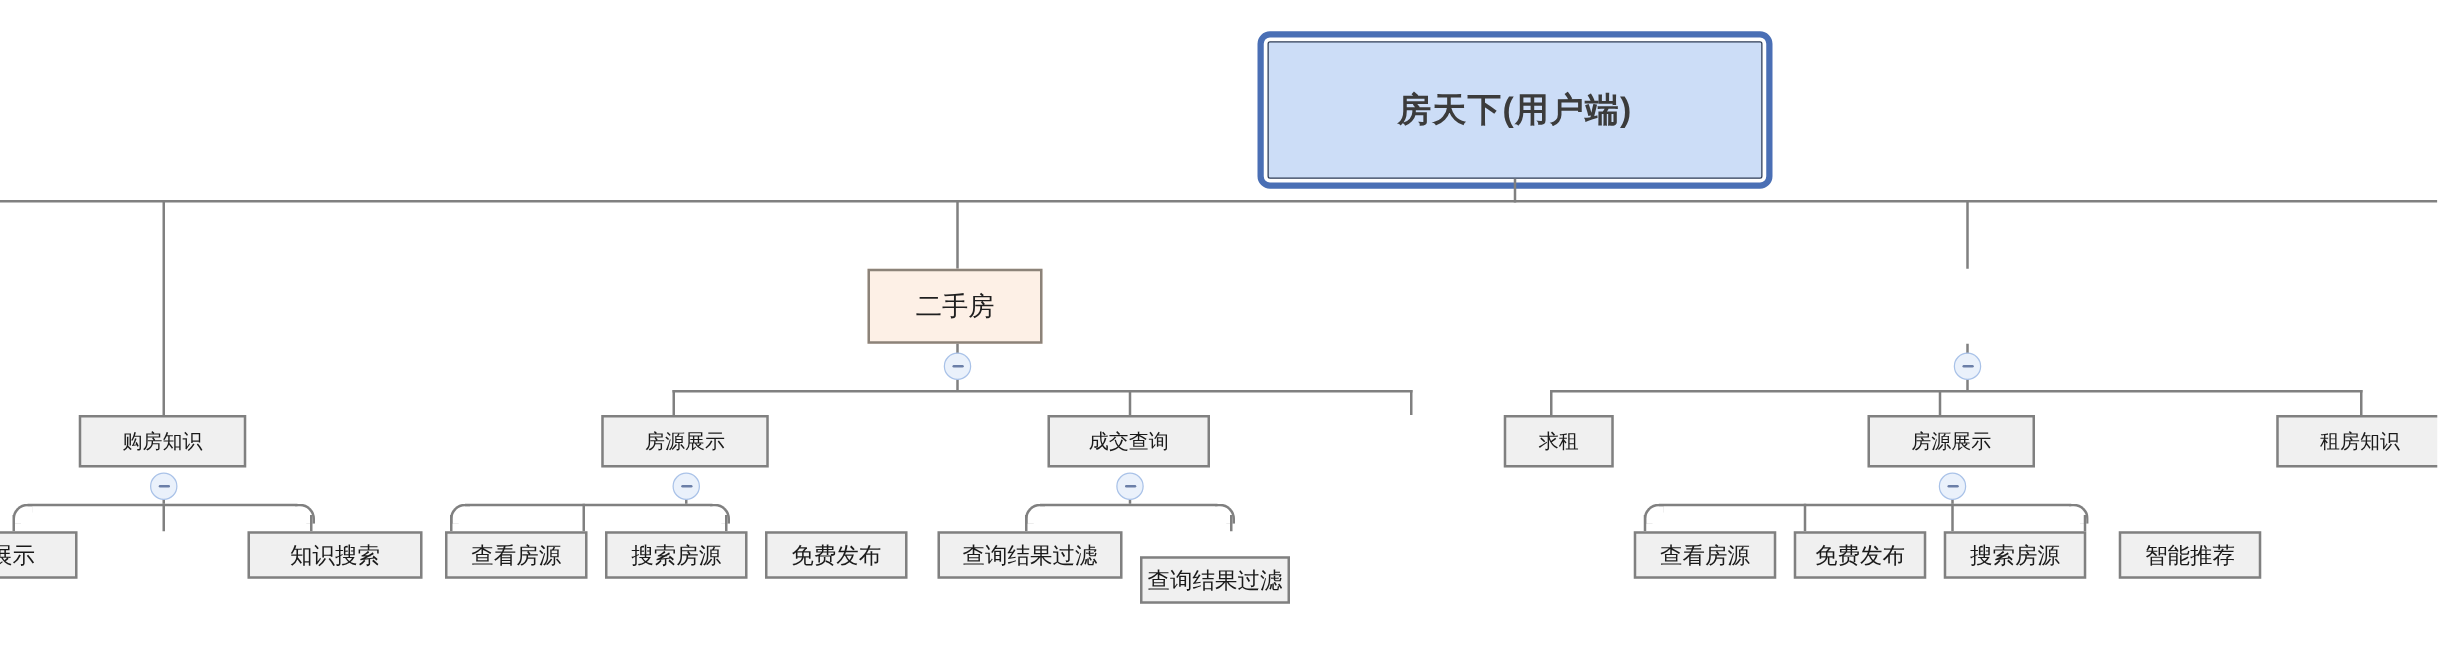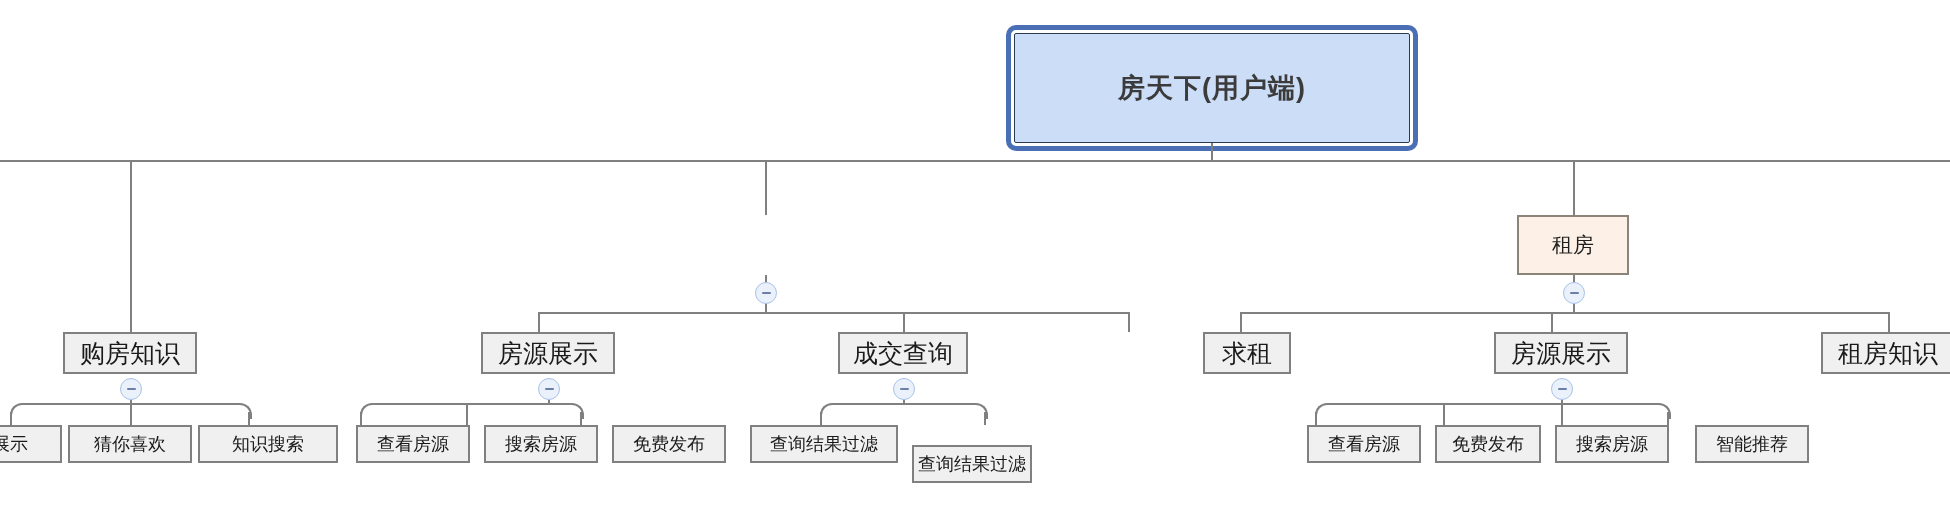--- a/index.html
+++ b/index.html
@@ -63,21 +63,21 @@
   .node.lvl2 {
     background: #fdf0e6;
     border: 2px solid #8c8379;
     font-size: 21px;
     color: #1f1f1f;
   }
 
   .node.lvl3 {
     background: #f0f0f0;
     border: 2px solid #808080;
-    font-size: 25px;
+    font-size: 16px;
     color: #1a1a1a;
   }
 
   .node.lvl4 {
     background: #f0f0f0;
     border: 2px solid #808080;
     font-size: 18px;
     color: #1a1a1a;
   }
 
@@ -123,25 +123,25 @@
 
   <div class="ln v" style="left:130px; top:388px; height:15px;"></div>
   <div class="ln h" style="left:22px; top:403px; width:216px;"></div>
   <div class="elbow tl" style="left:10px; top:403px; width:14px; height:14px;"></div>
   <div class="elbow tr" style="left:236px; top:403px; width:14px; height:14px;"></div>
   <div class="ln v" style="left:10px; top:412px; height:13px;"></div>
   <div class="ln v" style="left:130px; top:403px; height:22px;"></div>
   <div class="ln v" style="left:248px; top:412px; height:13px;"></div>
 
   <div class="node lvl4" style="left:-42px; top:425px; width:104px; height:38px;">展示</div>
-  <div class="node lvl4" style="left:68px; top:425px; width:124px; height:38px;">猜你喜欢</div>
   <div class="node lvl4" style="left:198px; top:425px; width:140px; height:38px;">知识搜索</div>
 
   <div class="ln v" style="left:765px; top:160px; height:55px;"></div>
 
+  <div class="node lvl2" style="left:694px; top:215px; width:140px; height:60px;">二手房</div>
 
   <div class="toggle" style="left:755px; top:282px;">
     <span class="minus"></span>
   </div>
 
   <div class="ln v" style="left:765px; top:275px; height:8px;"></div>
   <div class="ln v" style="left:765px; top:301px; height:11px;"></div>
   <div class="ln h" style="left:538px; top:312px; width:592px;"></div>
   <div class="ln v" style="left:538px; top:312px; height:20px;"></div>
   <div class="ln v" style="left:903px; top:312px; height:20px;"></div>
@@ -173,21 +173,20 @@
   <div class="elbow tr" style="left:972px; top:403px; width:14px; height:14px;"></div>
   <div class="ln v" style="left:820px; top:412px; height:13px;"></div>
   <div class="ln v" style="left:984px; top:412px; height:13px;"></div>
 
   <div class="node lvl4" style="left:750px; top:425px; width:148px; height:38px;">查询结果过滤</div>
   <div class="node lvl4" style="left:912px; top:425px; width:120px; height:38px;margin-top:20px;">查询结果过滤</div>
 
 
   <div class="ln v" style="left:1573px; top:160px; height:55px;"></div>
 
-  <div class="node lvl2" style="left:1517px; top:215px; width:112px; height:60px;">租房</div>
 
   <div class="toggle" style="left:1563px; top:282px;">
     <span class="minus"></span>
   </div>
 
   <div class="ln v" style="left:1573px; top:275px; height:8px;"></div>
   <div class="ln v" style="left:1573px; top:301px; height:11px;"></div>
   <div class="ln h" style="left:1240px; top:312px; width:650px;"></div>
   <div class="ln v" style="left:1240px; top:312px; height:20px;"></div>
   <div class="ln v" style="left:1551px; top:312px; height:20px;"></div>

